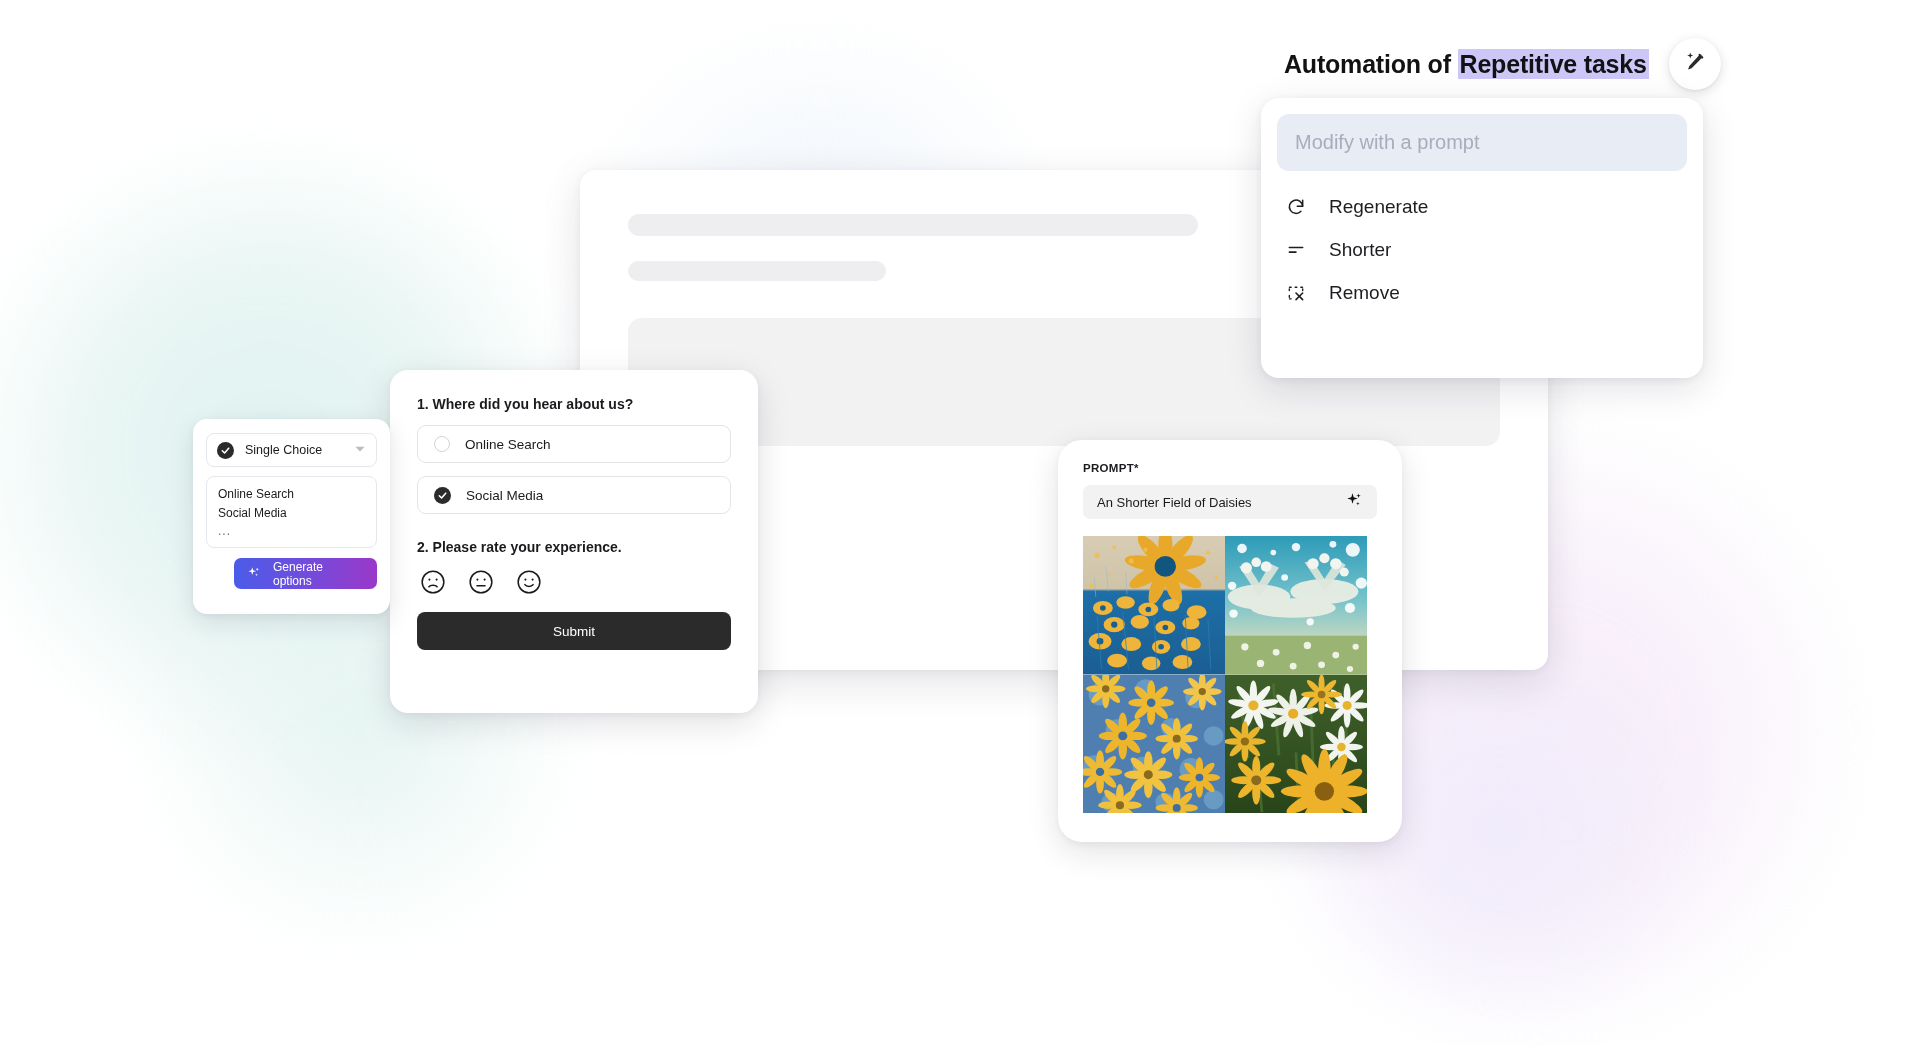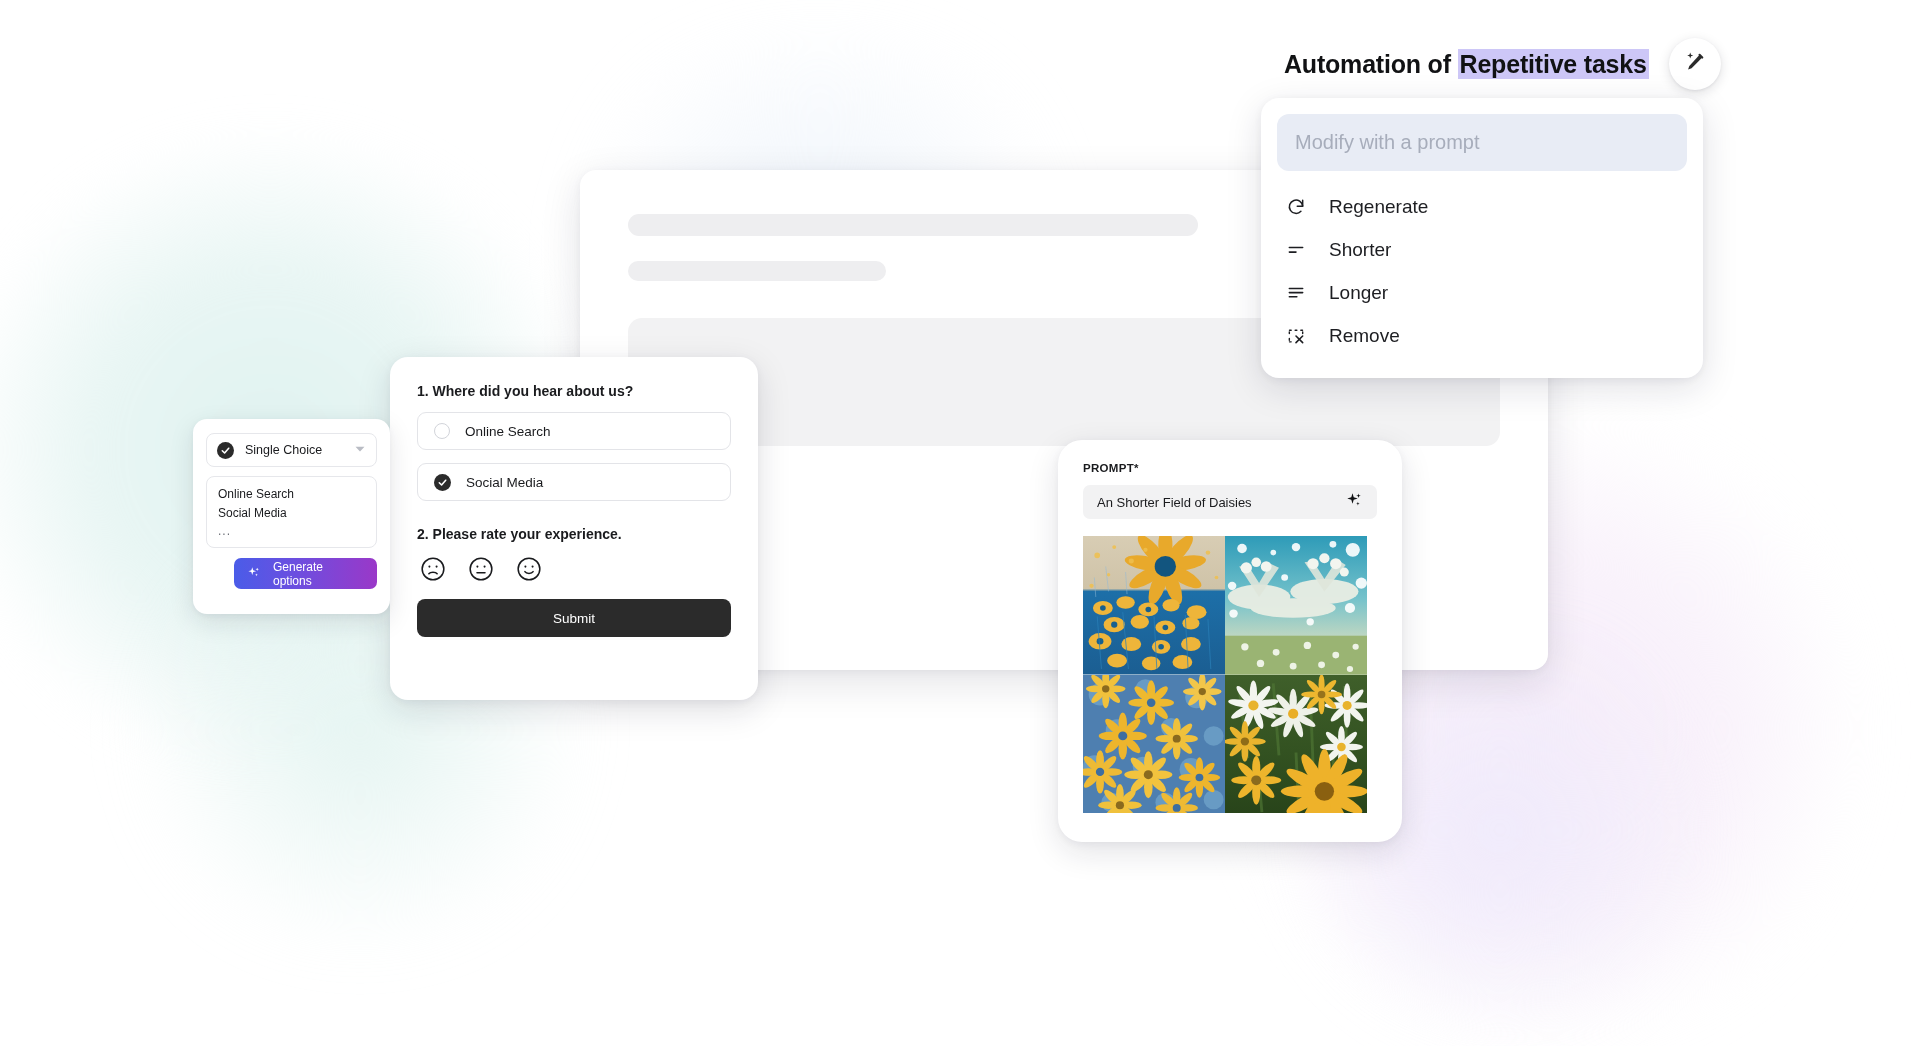--- a/index.html
+++ b/index.html
@@ -106,21 +106,21 @@
   }
   #askai-title { font-size: 32px; color: #ffffff; font-weight: normal; letter-spacing: 0.2px; }
   #askai-body { padding: 44px 48px 0 48px; }
   .skeleton { background: #eeeef0; border-radius: 999px; }
   .sk-1 { height: 22px; width: 570px; }
   .sk-2 { height: 20px; width: 258px; margin-top: 25px; }
   #askai-block { margin-top: 37px; height: 128px; background: #f2f2f3; border-radius: 14px; }
 
   
   #survey-card {
-    position: absolute; left: 390px; top: 357px;
+    position: absolute; left: 390px; top: 370px;
     width: 368px; height: 343px;
     background: #ffffff; border-radius: 18px;
     box-shadow: 0 10px 34px rgba(25,25,50,0.13), 0 2px 8px rgba(25,25,50,0.05);
     padding: 26px 27px;
   }
   .q-label { font-size: 14px; color: #1a1b1e; font-weight: bold; }
   .choice-row {
     margin-top: 13px; height: 38px; border: 1px solid #e3e4e8;
     border-radius: 9px; display: flex; align-items: center;
     gap: 15px; padding: 0 16px; cursor: pointer; background: #fff;
@@ -246,30 +246,20 @@
       <div class="menu-item">
         <span class="menu-icon">
           <svg width="20" height="20" viewBox="0 0 24 24" stroke="#1d1e22" stroke-width="1.9" stroke-linecap="round">
             <line x1="4" y1="9" x2="20" y2="9"></line>
             <line x1="4" y1="14.5" x2="12" y2="14.5"></line>
           </svg>
         </span>
         <span class="menu-label">Shorter</span>
       </div>
 
-      <div class="menu-item">
-        <span class="menu-icon">
-          <svg width="20" height="20" viewBox="0 0 24 24" stroke="#1d1e22" stroke-width="1.9" stroke-linecap="round">
-            <line x1="4" y1="6.5" x2="20" y2="6.5"></line>
-            <line x1="4" y1="11.5" x2="20" y2="11.5"></line>
-            <line x1="4" y1="16.5" x2="13" y2="16.5"></line>
-          </svg>
-        </span>
-        <span class="menu-label">Longer</span>
-      </div>
 
       <div class="menu-item">
         <span class="menu-icon">
           <svg width="20" height="20" viewBox="0 0 24 24" fill="none" stroke="#1d1e22" stroke-width="1.7" stroke-linecap="round">
             <path d="M4 9 L4 5 L8 5" stroke-dasharray="2 2.2"></path>
             <path d="M20 9 L20 5 L16 5" stroke-dasharray="2 2.2"></path>
             <path d="M4 15 L4 19 L8 19" stroke-dasharray="2 2.2"></path>
             <path d="M11 5 L13 5" stroke-dasharray="2 2.2"></path>
             <line x1="12" y1="12" x2="20" y2="20" stroke-width="1.9"></line>
             <line x1="20" y1="12" x2="12" y2="20" stroke-width="1.9"></line>

